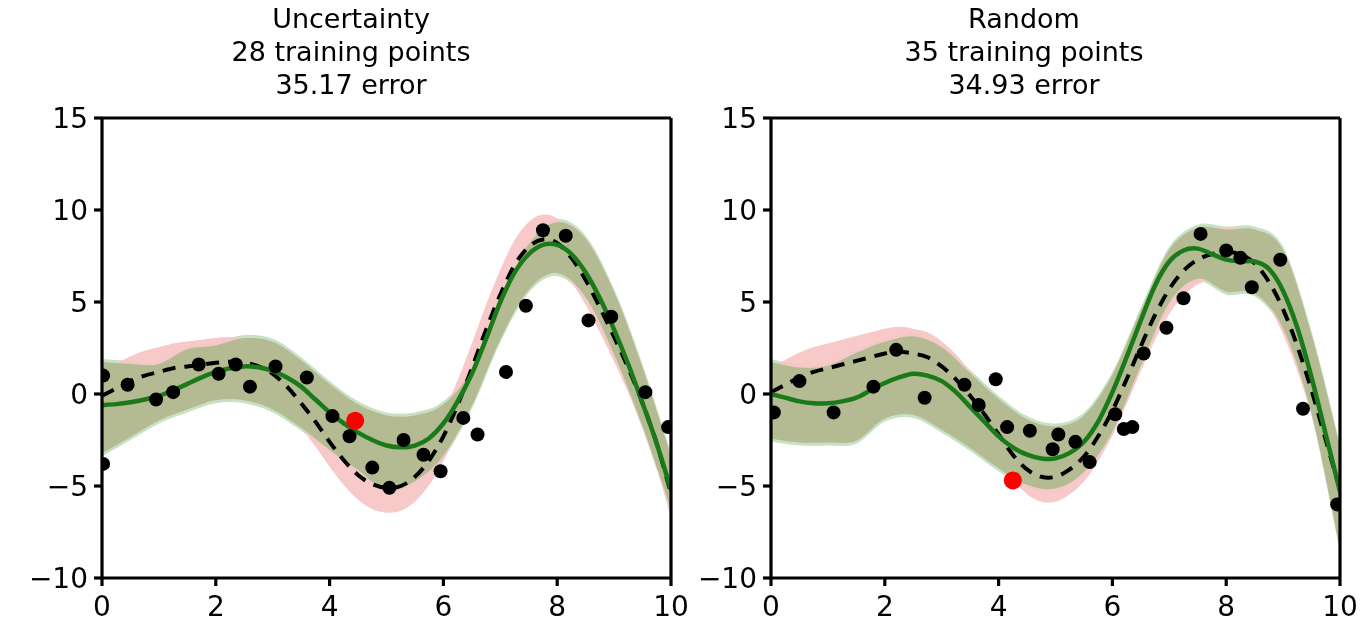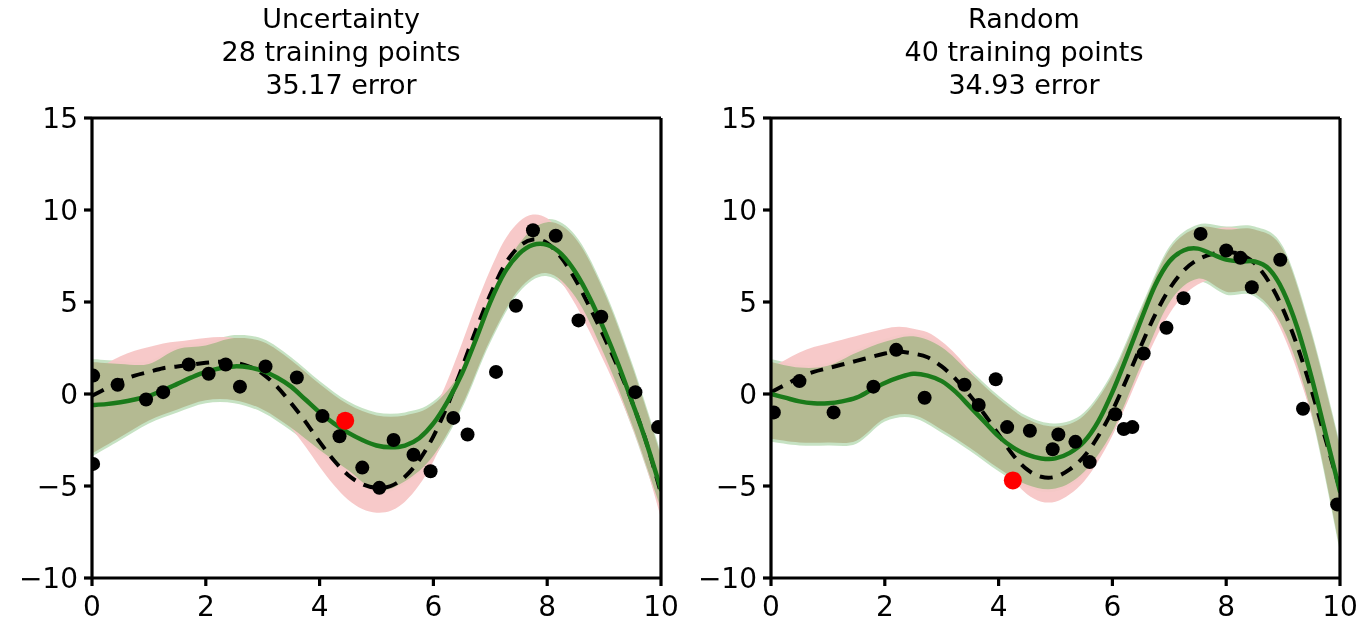--- a/index.html
+++ b/index.html
@@ -18,21 +18,21 @@
     width: 1365px;
     height: 643px;
     background: #ffffff;
   }
   .panel {
     position: absolute;
     top: 0;
     width: 682px;
     height: 643px;
   }
-  .panel-left  { left: 0; }
+  .panel-left  { left: 10px; }
   .panel-right { left: 683px; }
 
   .title {
     position: absolute;
     left: 0;
     right: 0;
     top: 2px;
     text-align: center;
     font-size: 27px;
     line-height: 33px;
@@ -129,21 +129,21 @@
           <line x1="547.2" y1="578" x2="547.2" y2="586" stroke="#000000" stroke-width="3.2"></line>
           <text x="547.2" y="616" text-anchor="middle" fill="#000000" font-size="28" font-family="&quot;DejaVu Sans&quot;, sans-serif">8</text>
           <line x1="661" y1="578" x2="661" y2="586" stroke="#000000" stroke-width="3.2"></line>
           <text x="661" y="616" text-anchor="middle" fill="#000000" font-size="28" font-family="&quot;DejaVu Sans&quot;, sans-serif">10</text>
         </g>
       </svg>
   </div>
 
   <div class="panel panel-right">
     <div class="title">Random
-40 training points
+35 training points
 34.93 error</div>
     <svg class="plot-svg" width="682" height="643" viewBox="0 0 682 643">
         <defs>
           <clipPath id="clipR">
             <rect x="88" y="118" width="569" height="460"></rect>
           </clipPath>
         </defs>
         <g clip-path="url(#clipR)">
           <path d="M 88.00 359.04 C 92.74 359.96, 106.97 363.95, 116.45 364.56 C 125.93 365.17, 135.42 365.17, 144.90 362.72 C 154.38 360.27, 163.87 353.83, 173.35 349.84 C 182.83 345.85, 192.32 341.56, 201.80 338.80 C 211.28 336.04, 220.77 332.36, 230.25 333.28 C 239.73 334.20, 249.22 338.19, 258.70 344.32 C 268.18 350.45, 277.67 361.49, 287.15 370.08 C 296.63 378.67, 306.12 388.17, 315.60 395.84 C 325.08 403.51, 334.57 411.48, 344.05 416.08 C 353.53 420.68, 363.02 424.05, 372.50 423.44 C 381.98 422.83, 391.47 420.99, 400.95 412.40 C 410.43 403.81, 419.92 389.40, 429.40 371.92 C 438.88 354.44, 448.37 328.37, 457.85 307.52 C 467.33 286.67, 476.82 260.60, 486.30 246.80 C 495.78 233.00, 505.27 228.09, 514.75 224.72 C 524.23 221.35, 533.72 226.25, 543.20 226.56 C 552.68 226.87, 562.17 223.19, 571.65 226.56 C 581.13 229.93, 590.62 229.32, 600.10 246.80 C 609.58 264.28, 619.07 298.63, 628.55 331.44 C 638.03 364.25, 652.26 424.97, 657.00 443.68 L 657.00 552.24 C 652.26 529.55, 638.03 452.88, 628.55 416.08 C 619.07 379.28, 609.58 351.37, 600.10 331.44 C 590.62 311.51, 581.13 302.61, 571.65 296.48 C 562.17 290.35, 552.68 297.09, 543.20 294.64 C 533.72 292.19, 524.23 279.92, 514.75 281.76 C 505.27 283.60, 495.78 291.27, 486.30 305.68 C 476.82 320.09, 467.33 346.77, 457.85 368.24 C 448.37 389.71, 438.88 416.69, 429.40 434.48 C 419.92 452.27, 410.43 465.45, 400.95 474.96 C 391.47 484.47, 381.98 489.37, 372.50 491.52 C 363.02 493.67, 353.53 491.21, 344.05 487.84 C 334.57 484.47, 325.08 477.41, 315.60 471.28 C 306.12 465.15, 296.63 457.48, 287.15 451.04 C 277.67 444.60, 268.18 438.16, 258.70 432.64 C 249.22 427.12, 239.73 419.76, 230.25 417.92 C 220.77 416.08, 211.28 417.31, 201.80 421.60 C 192.32 425.89, 182.83 439.69, 173.35 443.68 C 163.87 447.67, 154.38 445.21, 144.90 445.52 C 135.42 445.83, 125.93 446.13, 116.45 445.52 C 106.97 444.91, 92.74 442.45, 88.00 441.84 Z" fill="#c3e0c0" fill-opacity="0.95" stroke="none"></path>
           <path d="M 88.00 367.32 C 90.37 366.09, 97.48 362.41, 102.22 359.96 C 106.97 357.51, 111.71 354.75, 116.45 352.60 C 121.19 350.45, 125.93 348.61, 130.68 347.08 C 135.42 345.55, 140.16 344.63, 144.90 343.40 C 149.64 342.17, 154.38 340.95, 159.13 339.72 C 163.87 338.49, 168.61 337.27, 173.35 336.04 C 178.09 334.81, 182.83 333.59, 187.57 332.36 C 192.32 331.13, 197.06 329.60, 201.80 328.68 C 206.54 327.76, 211.28 326.84, 216.03 326.84 C 220.77 326.84, 225.51 327.76, 230.25 328.68 C 234.99 329.60, 239.73 330.21, 244.48 332.36 C 249.22 334.51, 253.96 337.88, 258.70 341.56 C 263.44 345.24, 268.18 349.53, 272.93 354.44 C 277.67 359.35, 282.41 365.17, 287.15 371.00 C 291.89 376.83, 296.63 382.96, 301.38 389.40 C 306.12 395.84, 310.86 402.89, 315.60 409.64 C 320.34 416.39, 325.08 424.05, 329.82 429.88 C 334.57 435.71, 339.31 440.92, 344.05 444.60 C 348.79 448.28, 353.53 450.73, 358.27 451.96 C 363.02 453.19, 367.76 453.19, 372.50 451.96 C 377.24 450.73, 381.98 447.97, 386.73 444.60 C 391.47 441.23, 396.21 437.24, 400.95 431.72 C 405.69 426.20, 410.43 419.15, 415.17 411.48 C 419.92 403.81, 424.66 395.23, 429.40 385.72 C 434.14 376.21, 438.88 365.17, 443.63 354.44 C 448.37 343.71, 453.11 332.05, 457.85 321.32 C 462.59 310.59, 467.33 299.55, 472.08 290.04 C 476.82 280.53, 481.56 271.64, 486.30 264.28 C 491.04 256.92, 495.78 250.79, 500.52 245.88 C 505.27 240.97, 510.01 237.60, 514.75 234.84 C 519.49 232.08, 524.23 230.55, 528.98 229.32 C 533.72 228.09, 538.46 227.48, 543.20 227.48 C 547.94 227.48, 552.68 227.48, 557.42 229.32 C 562.17 231.16, 566.91 233.92, 571.65 238.52 C 576.39 243.12, 581.13 249.25, 585.88 256.92 C 590.62 264.59, 595.36 273.79, 600.10 284.52 C 604.84 295.25, 609.58 307.83, 614.33 321.32 C 619.07 334.81, 623.81 349.84, 628.55 365.48 C 633.29 381.12, 638.03 398.60, 642.77 415.16 C 647.52 431.72, 654.63 456.56, 657.00 464.84 L 657.00 514.52 C 654.63 506.24, 647.52 481.40, 642.77 464.84 C 638.03 448.28, 633.29 430.80, 628.55 415.16 C 623.81 399.52, 619.07 384.49, 614.33 371.00 C 609.58 357.51, 604.84 344.93, 600.10 334.20 C 595.36 323.47, 590.62 314.27, 585.88 306.60 C 581.13 298.93, 576.39 292.80, 571.65 288.20 C 566.91 283.60, 562.17 280.84, 557.42 279.00 C 552.68 277.16, 547.94 277.16, 543.20 277.16 C 538.46 277.16, 533.72 277.77, 528.98 279.00 C 524.23 280.23, 519.49 281.76, 514.75 284.52 C 510.01 287.28, 505.27 290.65, 500.52 295.56 C 495.78 300.47, 491.04 306.60, 486.30 313.96 C 481.56 321.32, 476.82 330.21, 472.08 339.72 C 467.33 349.23, 462.59 360.27, 457.85 371.00 C 453.11 381.73, 448.37 393.39, 443.63 404.12 C 438.88 414.85, 434.14 425.89, 429.40 435.40 C 424.66 444.91, 419.92 453.49, 415.17 461.16 C 410.43 468.83, 405.69 475.88, 400.95 481.40 C 396.21 486.92, 391.47 490.91, 386.73 494.28 C 381.98 497.65, 377.24 500.41, 372.50 501.64 C 367.76 502.87, 363.02 502.87, 358.27 501.64 C 353.53 500.41, 348.79 497.96, 344.05 494.28 C 339.31 490.60, 334.57 485.39, 329.82 479.56 C 325.08 473.73, 320.34 466.07, 315.60 459.32 C 310.86 452.57, 306.12 445.52, 301.38 439.08 C 296.63 432.64, 291.89 426.51, 287.15 420.68 C 282.41 414.85, 277.67 409.03, 272.93 404.12 C 268.18 399.21, 263.44 394.92, 258.70 391.24 C 253.96 387.56, 249.22 384.19, 244.48 382.04 C 239.73 379.89, 234.99 379.28, 230.25 378.36 C 225.51 377.44, 220.77 376.52, 216.03 376.52 C 211.28 376.52, 206.54 377.44, 201.80 378.36 C 197.06 379.28, 192.32 380.81, 187.57 382.04 C 182.83 383.27, 178.09 384.49, 173.35 385.72 C 168.61 386.95, 163.87 388.17, 159.13 389.40 C 154.38 390.63, 149.64 391.85, 144.90 393.08 C 140.16 394.31, 135.42 395.23, 130.68 396.76 C 125.93 398.29, 121.19 400.13, 116.45 402.28 C 111.71 404.43, 106.97 407.19, 102.22 409.64 C 97.48 412.09, 90.37 415.77, 88.00 417.00 Z" fill="#f7c6c6" fill-opacity="0.95" stroke="none"></path>

